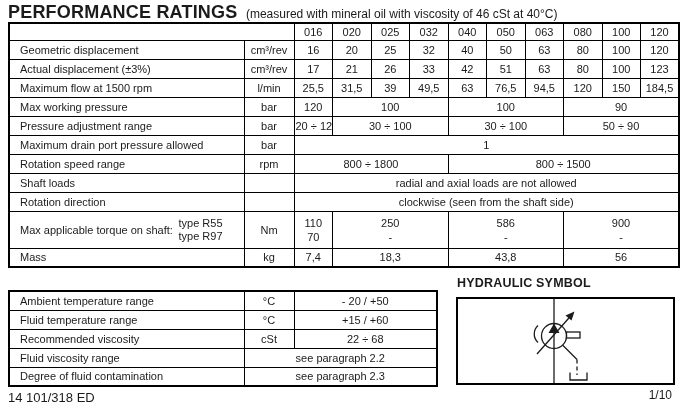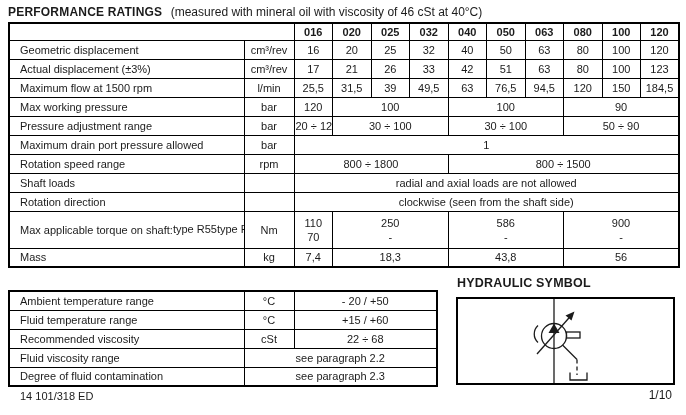--- a/index.html
+++ b/index.html
@@ -1,48 +1,48 @@
 <!DOCTYPE html>
 <html><head>
 <meta charset="utf-8">
 <style>
   html,body{margin:0;padding:0;}
   body{
     width:686px;height:415px;position:relative;background:#ffffff;
     font-family:"Liberation Sans", sans-serif;color:#1b1b1b;overflow:hidden;
   }
   .title-wrap{position:absolute;top:2px;left:8px;white-space:nowrap;}
-  .title{font-size:12px;font-weight:bold;letter-spacing:.2px;display:inline;}
+  .title{font-size:18px;font-weight:bold;letter-spacing:.2px;display:inline;}
   .title-note{font-size:12px;display:inline;margin-left:4px;}
 
   table{border-collapse:collapse;table-layout:fixed;background:#fff;}
   table.bordered{border:2px solid #000;}
   td{border:1px solid #000;font-size:11px;text-align:center;padding:0 1px;
      overflow:hidden;white-space:nowrap;vertical-align:middle;}
   td.lbl{text-align:left;padding-left:10px;}
-  td.hdr{font-weight:bold;margin-top:39px;}
+  td.hdr{font-weight:normal;margin-top:39px;}
   td.corner{border-right:1px solid #000;}
 
   .t-main{position:absolute;top:22px;left:8px;width:670px;}
   .t-main tr{height:19px;}
   .t-main tr.r-head{height:17px;}
   .t-main tr.r-torque{height:37px;}
 
   .torque-cell{display:flex;align-items:center;justify-content:space-between;padding-right:20px;}
-  .torque-types{display:flex;line-height:13px;text-align:left;}
+  .torque-types{display:flex;flex-direction:column;line-height:13px;text-align:left;}
   .two-line{line-height:14px;}
 
   .t-cond{position:absolute;top:290px;left:8px;width:428px;}
   .t-cond tr{height:19px;}
 
   .hyd-title{position:absolute;top:276px;left:457px;font-size:12.5px;font-weight:bold;letter-spacing:.2px;}
   .hyd-box{position:absolute;top:297px;left:456px;width:219px;height:88px;border:2px solid #000;box-sizing:border-box;}
   .hyd-box svg{display:block;width:100%;height:100%;}
 
-  .footer-left{position:absolute;top:390px;left:20px;font-size:11px;}
+  .footer-left{position:absolute;top:390px;left:8px;font-size:13px;}
   .footer-right{position:absolute;top:388px;right:14px;font-size:12px;font-weight:normal;}
 </style>
 </head>
 <body>
 
 <div class="title-wrap">
   <h1 class="title">PERFORMANCE RATINGS</h1>
   <span class="title-note">(measured with mineral oil with viscosity of 46 cSt at 40°C)</span>
 </div>
 

